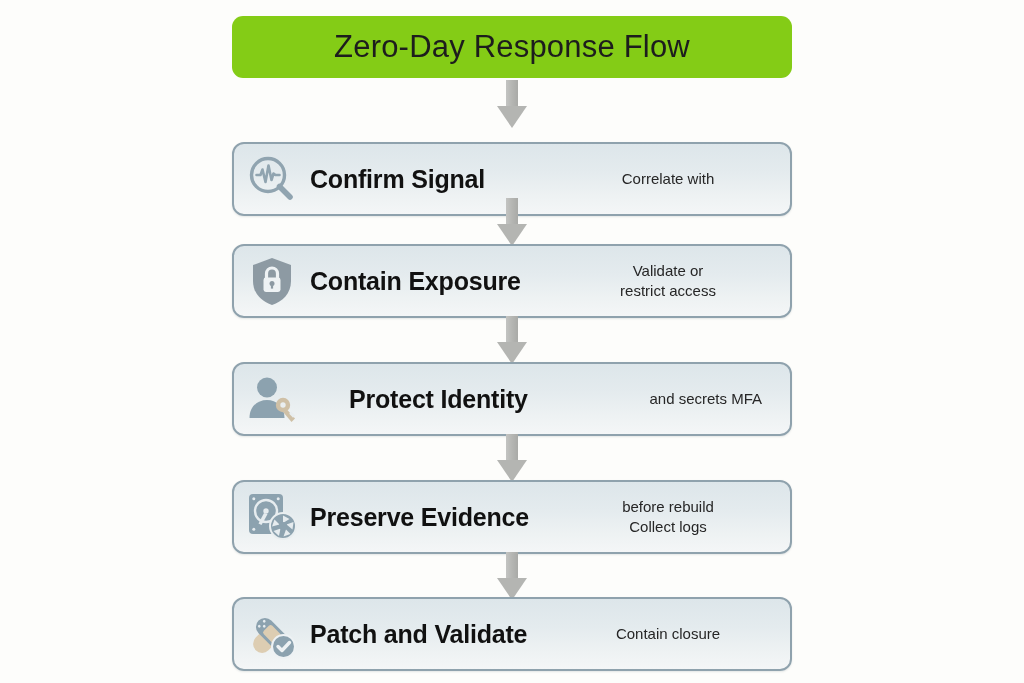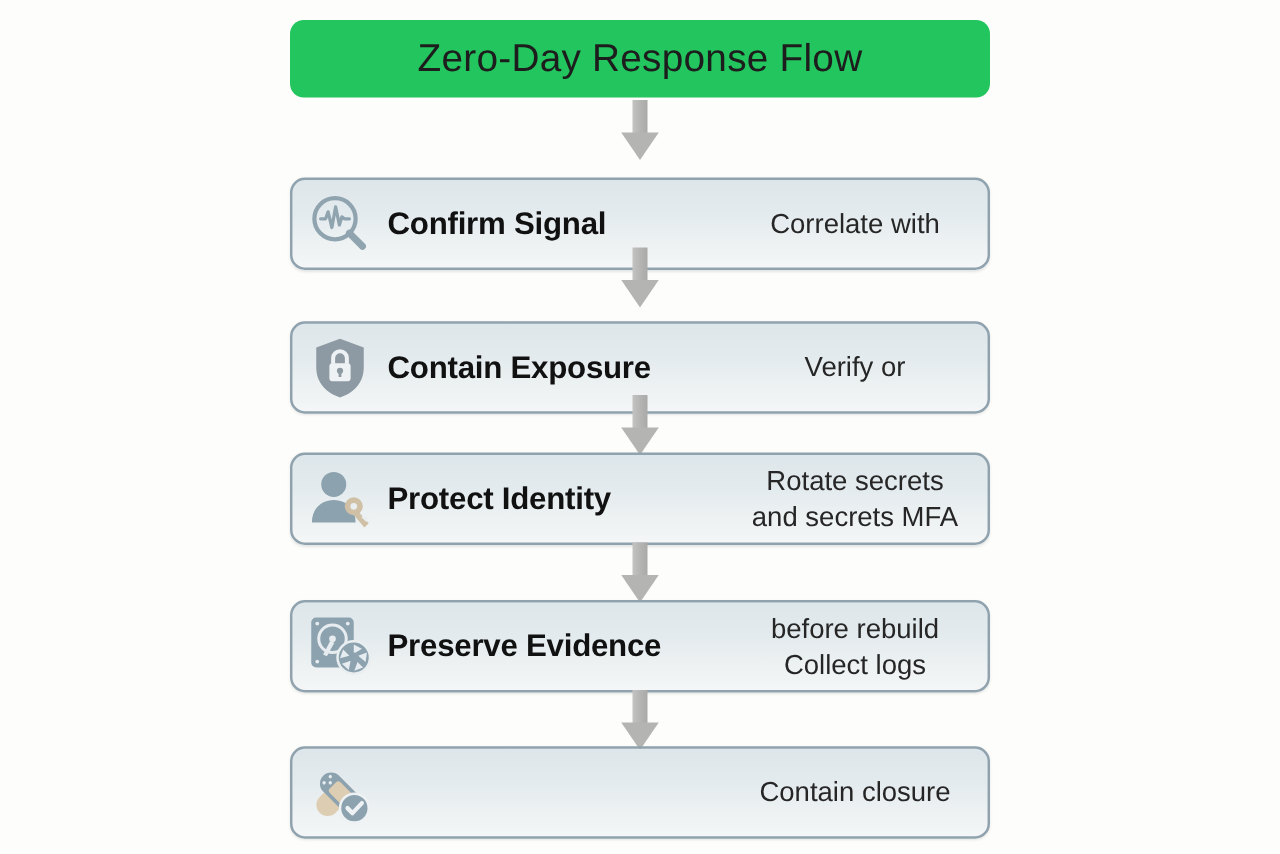--- a/index.html
+++ b/index.html
@@ -19,21 +19,21 @@
     height: 683px;
   }
 
   
   .title-bar {
     position: absolute;
     left: 232px;
     top: 16px;
     width: 560px;
     height: 62px;
-    background: #22c55e;
+    background: #84cc16;
     border-radius: 11px;
     display: flex;
     align-items: center;
     justify-content: center;
   }
   .title-text {
     font-size: 31px;
     font-weight: 400;
     color: #1d1d1d;
     letter-spacing: 0.2px;
@@ -96,23 +96,23 @@
     font-size: 25px;
     font-weight: bold;
     color: #111111;
     letter-spacing: -0.2px;
     white-space: nowrap;
   }
   .spacer { flex: 1 1 auto; }
   .step-desc {
     flex: 0 0 auto;
     width: 200px;
-    padding-right: 6px;
+    padding-right: 22px;
     text-align: center;
-    font-size: 22px;
+    font-size: 15px;
     line-height: 1.33;
     color: #262626;
   }
   .step-desc span { display: block; }
 </style>
 </head>
 <body>
 
 <div id="stage">
 
@@ -138,57 +138,57 @@
     <div class="step-desc">
       <span>Correlate with</span>
     </div>
   </div>
 
   <div class="arrow" style="top:198px;">
     <div class="shaft"></div>
     <div class="head"></div>
   </div>
 
-  <div class="step" style="top:244px;margin-top:13px;">
+  <div class="step" style="top:244px;">
     <div class="icon-cell">
       <svg width="54" height="54" viewBox="0 0 54 54" aria-hidden="true">
         <path d="M27 4 L46 11 V27 C46 39.5 37.5 47.5 27 51 C16.5 47.5 8 39.5 8 27 V11 Z" fill="#8d9aa3"></path>
         <path d="M21.5 24 V19.5 a5.5 5.5 0 0 1 11 0 V24" fill="none" stroke="#eef2f4" stroke-width="3.2"></path>
         <rect x="18.5" y="23.5" width="17" height="14.5" rx="2.4" fill="#eef2f4"></rect>
         <circle cx="27" cy="29.6" r="2.5" fill="#8d9aa3"></circle>
         <rect x="25.9" y="29.6" width="2.2" height="5" fill="#8d9aa3"></rect>
       </svg>
     </div>
     <div class="step-title">Contain Exposure</div>
     <div class="spacer"></div>
     <div class="step-desc">
-      <span>Verify or</span>
+      <span>Validate or</span>
+      <span>restrict access</span>
     </div>
   </div>
 
   <div class="arrow" style="top:316px;">
     <div class="shaft"></div>
     <div class="head"></div>
   </div>
 
-  <div class="step" style="top:362px;">
+  <div class="step" style="top:362px;gap:39px;">
     <div class="icon-cell">
       <svg width="54" height="54" viewBox="0 0 54 54" aria-hidden="true">
         <circle cx="22" cy="15.5" r="10" fill="#8ca2af"></circle>
         <path d="M4.5 46 C4.5 34.5 12.5 28 22 28 C31.5 28 39.5 34.5 39.5 46 Z" fill="#8ca2af"></path>
         <circle cx="38" cy="33" r="7.2" fill="#cfc0a6"></circle>
         <circle cx="38" cy="33" r="2.7" fill="#e9eef0"></circle>
         <path d="M41.5 37 L50 46.5 L46.5 50 L38.5 40.5 Z" fill="#cfc0a6"></path>
         <rect x="44.5" y="41" width="5.5" height="3" fill="#e9eef0" transform="rotate(45 47 42.5)"></rect>
       </svg>
     </div>
     <div class="step-title">Protect Identity</div>
     <div class="spacer"></div>
     <div class="step-desc">
-      <span>Rotate secrets</span>
       <span>and secrets MFA</span>
     </div>
   </div>
 
   <div class="arrow" style="top:434px;">
     <div class="shaft"></div>
     <div class="head"></div>
   </div>
 
   <div class="step" style="top:480px;">
@@ -241,19 +241,20 @@
             <circle cx="16" cy="27" r="1.35"></circle>
             <circle cx="38.5" cy="23.5" r="1.35"></circle>
               <circle cx="38.5" cy="30.5" r="1.35"></circle>
             <circle cx="42" cy="27" r="1.35"></circle>
           </g>
         </g>
         <circle cx="38.5" cy="39.5" r="11.5" fill="#8ca2af" stroke="#eef2f4" stroke-width="2"></circle>
         <path d="M33 39.5 L37 43.5 L44.5 35.5" fill="none" stroke="#eef2f4" stroke-width="3.4" stroke-linecap="round" stroke-linejoin="round"></path>
       </svg>
     </div>
+    <div class="step-title">Patch and Validate</div>
     <div class="spacer"></div>
     <div class="step-desc">
       <span>Contain closure</span>
     </div>
   </div>
 
 </div>
 
 </body></html>

